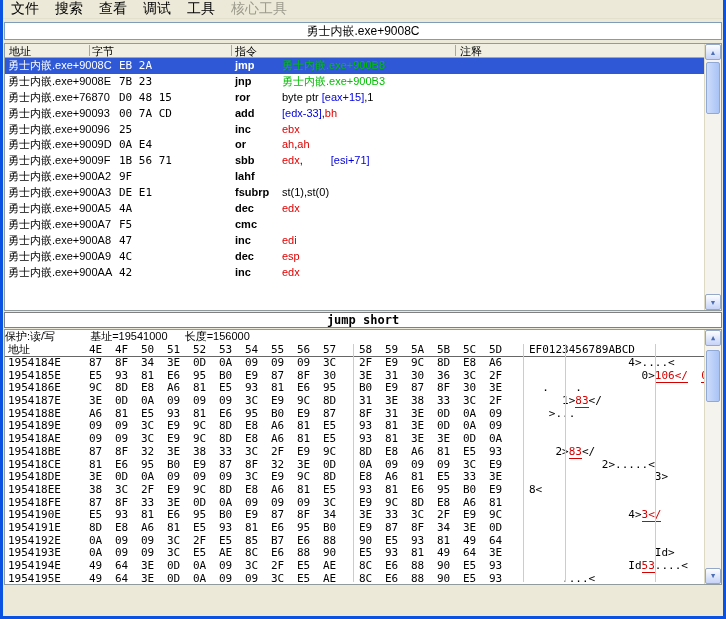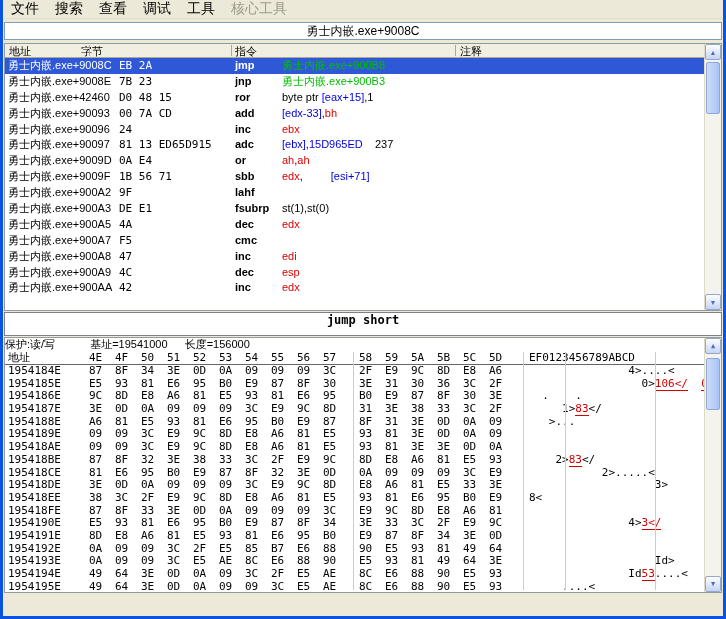--- a/index.html
+++ b/index.html
@@ -38,21 +38,21 @@
   .dh-sep{position:absolute;top:1px;bottom:1px;width:1px;background:#ACA899;}
   .drow{position:relative;height:15.9px;line-height:15.9px;font-size:11px;white-space:nowrap;}
   .drow.sel{background:#2E58D5;color:#fff;}
   .da{position:absolute;left:3px;}
   .db{position:absolute;left:114px;font-family:"DejaVu Sans Mono","Liberation Mono",monospace;}
   .dm{position:absolute;left:230px;font-weight:bold;}
   .do{position:absolute;left:277px;}
   .dc{position:absolute;left:370px;}
   .drow.sel .da,.drow.sel .db,.drow.sel .dm{color:#fff;}
   
-  .infobar{margin:1px 1px;height:24px;background:#fff;border:1px solid #808080;
+  .infobar{margin:1px 1px;height:16px;background:#fff;border:1px solid #808080;
     text-align:center;font:bold 12px "DejaVu Sans Mono","Liberation Mono",monospace;line-height:14px;}
   
   .hexpanel{position:relative;margin:0 1px;height:256px;background:#fff;border:1px solid #919B9C;overflow:hidden;
     font-family:"DejaVu Sans Mono","Liberation Mono",monospace;font-size:11px;}
   .hexmeta{height:13px;line-height:13px;white-space:nowrap;font-family:"Liberation Sans",sans-serif;}
   .hm1{}.hm2{margin-left:32px;}.hm3{margin-left:14px;}
   .hexheader{height:14px;line-height:13px;border-bottom:1px solid #666;white-space:nowrap;}
   .hrow{height:12.7px;line-height:12.7px;white-space:nowrap;}
   .haddr{display:inline-block;width:84px;padding-left:3px;}
   .hb{display:inline-block;width:26px;}
@@ -81,64 +81,57 @@
     <span class="menu-item">调试</span>
     <span class="menu-item">工具</span>
     <span class="menu-item disabled">核心工具</span>
   </div>
 
   <div class="addrwrap">勇士内嵌.exe+9008C</div>
 
   <div class="disasm">
     <div class="dheader">
       <span style="left:4px">地址</span>
-      <span style="left:76px">字节</span>
+      <span style="left:87px">字节</span>
       <span style="left:230px">指令</span>
       <span style="left:455px">注释</span>
       <i class="dh-sep" style="left:84px"></i>
       <i class="dh-sep" style="left:226px"></i>
       <i class="dh-sep" style="left:450px"></i>
     </div>
     <div id="drows" style="margin-right:17px">
         <div class="drow sel">
           <span class="da">勇士内嵌.exe+9008C</span>
           <span class="db">EB 2A</span>
           <span class="dm">jmp</span>
           <span class="do"><span style="color: rgb(0, 190, 0); text-align: center;">勇士内嵌.exe+900B8</span></span>
         </div>
         <div class="drow">
           <span class="da">勇士内嵌.exe+9008E</span>
           <span class="db">7B 23</span>
           <span class="dm">jnp</span>
           <span class="do"><span style="color: rgb(0, 190, 0);">勇士内嵌.exe+900B3</span></span>
         </div>
         <div class="drow">
-          <span class="da">勇士内嵌.exe+42460</span>
+          <span class="da">勇士内嵌.exe+76870</span>
           <span class="db">D0 48 15</span>
           <span class="dm">ror</span>
           <span class="do"><span style="color: rgb(0, 0, 0);">byte ptr </span><span style="color: rgb(0, 0, 222);">[eax+15]</span><span style="color: rgb(0, 0, 0);">,1</span></span>
         </div>
         <div class="drow">
           <span class="da">勇士内嵌.exe+90093</span>
           <span class="db">00 7A CD</span>
           <span class="dm">add</span>
           <span class="do"><span style="color: rgb(0, 0, 222);">[edx-33]</span><span style="color: rgb(0, 0, 0);">,</span><span style="color: rgb(222, 0, 0);">bh</span></span>
         </div>
         <div class="drow">
           <span class="da">勇士内嵌.exe+90096</span>
-          <span class="db">24</span>
+          <span class="db">25</span>
           <span class="dm">inc</span>
           <span class="do"><span style="color: rgb(222, 0, 0);">ebx</span></span>
-        </div>
-        <div class="drow">
-          <span class="da">勇士内嵌.exe+90097</span>
-          <span class="db">81 13 ED65D915</span>
-          <span class="dm">adc</span>
-          <span class="do"><span style="color: rgb(0, 0, 222);">[ebx]</span><span style="color: rgb(0, 0, 0);">,</span><span style="color: rgb(0, 0, 222);">15D965ED</span></span>
-          <span class="dc">237</span>
         </div>
         <div class="drow">
           <span class="da">勇士内嵌.exe+9009D</span>
           <span class="db">0A E4</span>
           <span class="dm">or</span>
           <span class="do"><span style="color: rgb(222, 0, 0);">ah</span><span style="color: rgb(0, 0, 0);">,</span><span style="color: rgb(222, 0, 0);">ah</span></span>
         </div>
         <div class="drow">
           <span class="da">勇士内嵌.exe+9009F</span>
           <span class="db">1B 56 71</span>

